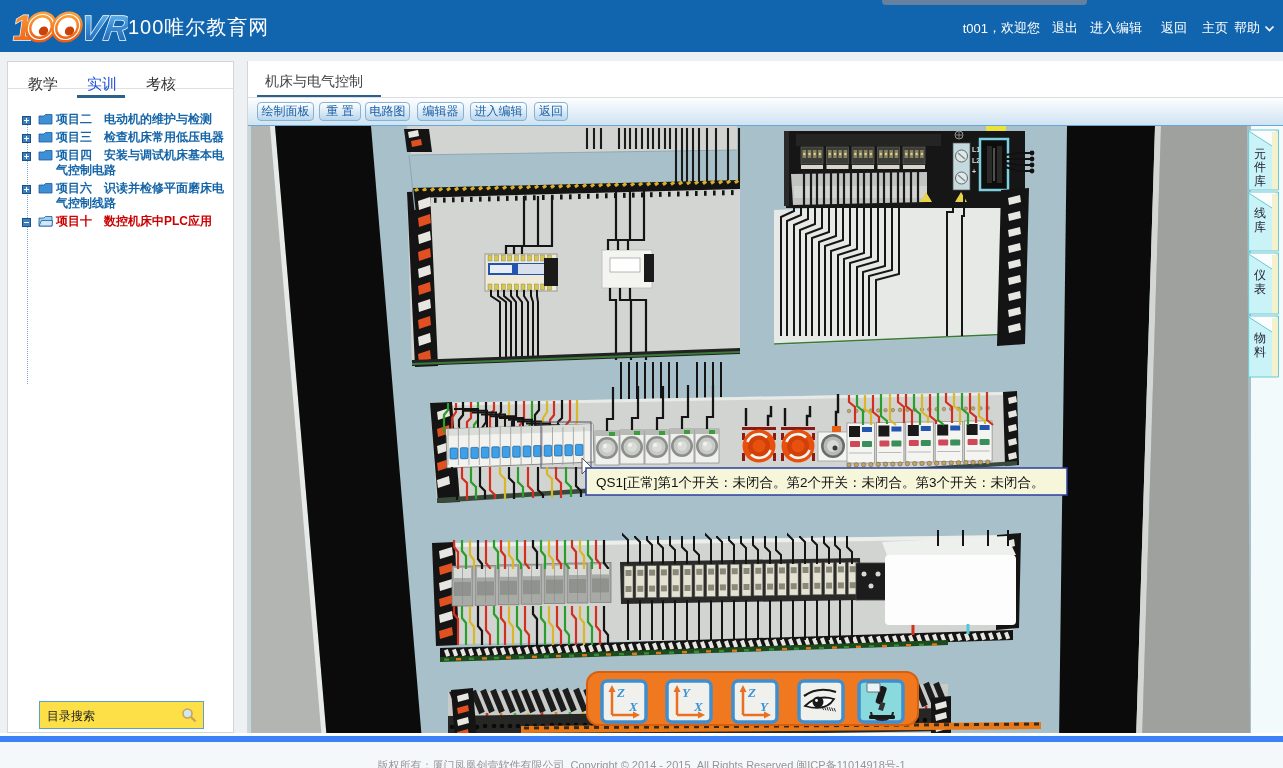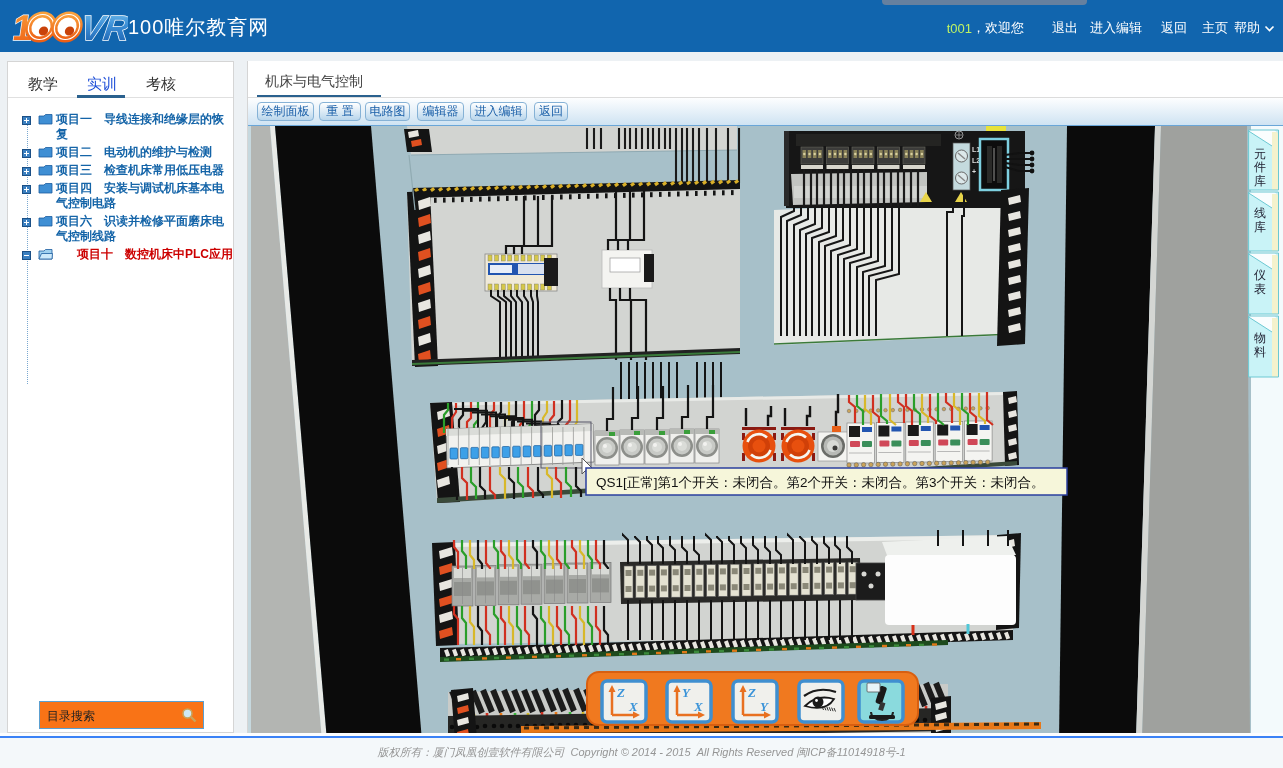--- a/index.html
+++ b/index.html
@@ -7,40 +7,40 @@
 #page { position:relative; width:1283px; height:768px; }
 
 #header { position:absolute; left:0; top:0; width:1283px; height:52px; background:#1165ae; }
 #toptab { position:absolute; left:882px; top:0; width:205px; height:5px; background:#66809f; border-radius:0 0 4px 4px; }
 #logo { position:absolute; left:10px; top:6px; }
 #sitename { position:absolute; left:128px; top:14px; color:#fff; font-size:20px; letter-spacing:1px; }
 #hmenu { position:absolute; right:8px; top:19px; color:#fff; font-size:13px; display:flex; align-items:center; }
 #hmenu span { margin-left:0; }
 
 #sidebar { position:absolute; left:7px; top:61px; width:227px; height:672px; background:#fff; border:1px solid #d5d5d5; }
-#stabs { position:absolute; left:0; top:0; width:100%; height:36px; border-bottom:1px solid #e0e0e0; }
+#stabs { position:absolute; left:0; top:0; width:100%; height:27px; border-bottom:1px solid #e0e0e0; }
 #stabs .st { position:absolute; top:13px; font-size:15px; color:#333; }
 #stabs .underline { position:absolute; left:69px; top:33px; width:48px; height:3px; background:#2a618e; }
 #tree { position:absolute; left:12px; top:50px; width:213px; }
 .ti { position:relative; padding-left:36px; margin-bottom:3px; font-size:12px; font-weight:bold; color:#1464a8; line-height:15px; }
 .ti .plus { position:absolute; left:2px; top:2px; width:9px; height:9px; }
 .ti .fold { position:absolute; left:18px; top:1px; width:15px; height:11px; }
-.ti.red { color:#cc0000;text-align:right; }
-#searchbox { position:absolute; left:31px; top:639px; width:165px; height:28px; border:1.5px solid #5b9fd0; background:#f97316; }
+.ti.red { color:#cc0000; }
+#searchbox { position:absolute; left:31px; top:639px; width:165px; height:28px; border:1.5px solid #5b9fd0; background:#fde047; }
 #searchbox .ph { position:absolute; left:7px; top:6px; font-size:12px; color:#222; }
 #searchbox svg { position:absolute; right:5px; top:4px; }
 
 #main { position:absolute; left:247px; top:61px; width:1036px; height:680px; background:#fff; border-left:1px solid #d5d5d5; }
 #mtab { position:absolute; left:17px; top:12px; font-size:14px; color:#444;text-align:center; }
 #mtab-line { position:absolute; left:9px; top:34px; width:124px; height:3px; background:#2a618e; }
 #mgray-line { position:absolute; left:0; top:36px; width:100%; height:1px; background:#dcdcdc; }
 #btnbar { position:absolute; left:0; top:37px; width:100%; height:29px; background:linear-gradient(#fdfeff,#cfe3f2); border-bottom:2px solid #6aa6d8; }
 .btn { position:absolute; top:4px; height:19px; border:1px solid #86b2d6; border-radius:4px; background:linear-gradient(#ffffff,#b9d6ec); color:#1a5fa8; font-size:12px; text-align:center; line-height:17px; }
 
-#footer { position:absolute; left:0; top:736px; width:1283px; height:32px; background:#f4f8fa; border-top:2px solid #3b82f6; text-align:center; color:#959595; font-size:11px; padding-top:7px;font-style:italic; }
+#footer { position:absolute; left:0; top:736px; width:1283px; height:32px; background:#f4f8fa; border-top:6px solid #3b82f6; text-align:center; color:#959595; font-size:11px; padding-top:16px; }
 #scene { position:absolute; left:0px; top:65px; width:1036px; height:615px; }
 </style>
 </head>
 <body>
 <div id="page">
 
   <div id="header">
     <div id="toptab"></div>
     <svg id="logo" width="118" height="42" viewBox="0 0 118 42">
       <defs>
@@ -60,49 +60,42 @@
         <circle cx="34" cy="21" r="12.5" fill="none" stroke-width="1.2" stroke="#fff"></circle>
         <circle cx="37" cy="25" r="4.6" fill="#c9420a"></circle>
         <circle cx="60" cy="21" r="12.5" fill="#fff" stroke-width="6" stroke="url(#lgo)"></circle>
         <circle cx="60" cy="21" r="12.5" fill="none" stroke-width="1.2" stroke="#fff"></circle>
         <circle cx="63" cy="25" r="4.6" fill="#c9420a"></circle>
         <text x="74" y="34" font-size="35" font-weight="bold" font-style="italic" fill="url(#lgv)" stroke="#fff" stroke-width="1.4" paint-order="stroke" font-family="Liberation Sans, sans-serif">VR</text>
       </g>
     </svg>
     <div id="sitename">100唯尔教育网</div>
     <div id="hmenu">
-        <span style="color:#bef264">t001</span>
+        <span style="color:#ffffff">t001</span>
         <span>，欢迎您</span>
-        <span style="margin-left:28px">退出</span>
+        <span style="margin-left:12px">退出</span>
         <span style="margin-left:12px">进入编辑</span>
         <span style="margin-left:19px">返回</span>
         <span style="margin-left:15px">主页</span>
         <span style="margin-left:6px">帮助</span>
         <svg width="11" height="9" style="margin-left:4px" viewBox="0 0 11 9">
           <path d="M1.5 2.5 L5.5 6.5 L9.5 2.5" stroke="#fff" stroke-width="1.6" fill="none"></path>
         </svg>
       </div>
   </div>
 
   <div id="sidebar">
     <div id="stabs">
       <span class="st" style="left:20px">教学</span>
       <span class="st" style="left:79px;color:#1d4ed8">实训</span>
       <span class="st" style="left:138px">考核</span>
       <div class="underline"></div>
     </div>
     <div style="position:absolute;left:19px;top:56px;width:0;height:266px;border-left:1px dotted #7aa8d0"></div>
     <div id="tree">
-      <div class="ti"><span class="plus"><svg width="9" height="9">
-              <rect x="0.5" y="0.5" width="8" height="8" fill="#3a7fc0" stroke="#1b4f85"></rect>
-              <line x1="2" y1="4.5" x2="7" y2="4.5" stroke="#fff"></line>
-              <line x1="4.5" y1="2" x2="4.5" y2="7" stroke="#fff"></line>
-            </svg></span><span class="fold"><svg width="15" height="12">
-              <path d="M1 3 L6 3 L7.5 1.5 L14 1.5 L14 11 L1 11 Z" fill="#3f8fd4" stroke="#1b5c9e" stroke-width="0.8"></path>
-            </svg></span>项目一　导线连接和绝缘层的恢复</div>
       <div class="ti"><span class="plus"><svg width="9" height="9">
               <rect x="0.5" y="0.5" width="8" height="8" fill="#3a7fc0" stroke="#1b4f85"></rect>
               <line x1="2" y1="4.5" x2="7" y2="4.5" stroke="#fff"></line>
               <line x1="4.5" y1="2" x2="4.5" y2="7" stroke="#fff"></line>
             </svg></span><span class="fold"><svg width="15" height="12">
               <path d="M1 3 L6 3 L7.5 1.5 L14 1.5 L14 11 L1 11 Z" fill="#3f8fd4" stroke="#1b5c9e" stroke-width="0.8"></path>
             </svg></span>项目二　电动机的维护与检测</div>
       <div class="ti"><span class="plus"><svg width="9" height="9">
               <rect x="0.5" y="0.5" width="8" height="8" fill="#3a7fc0" stroke="#1b4f85"></rect>
               <line x1="2" y1="4.5" x2="7" y2="4.5" stroke="#fff"></line>

